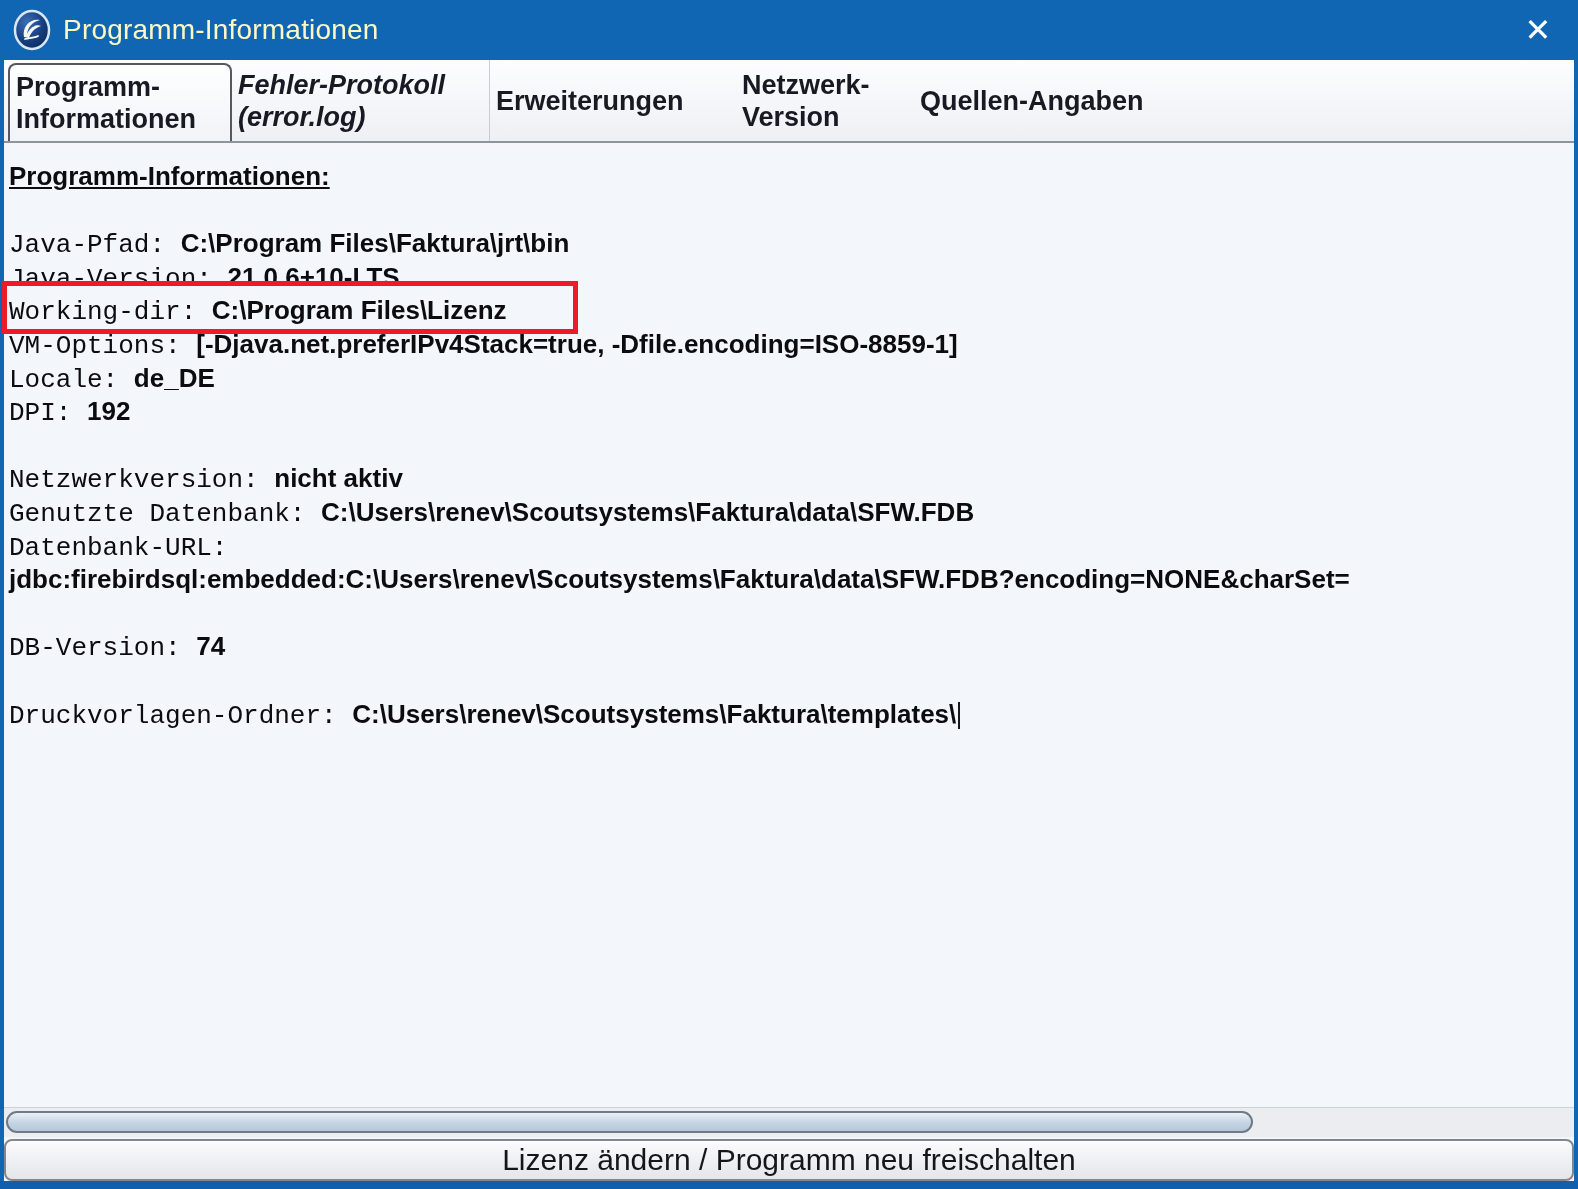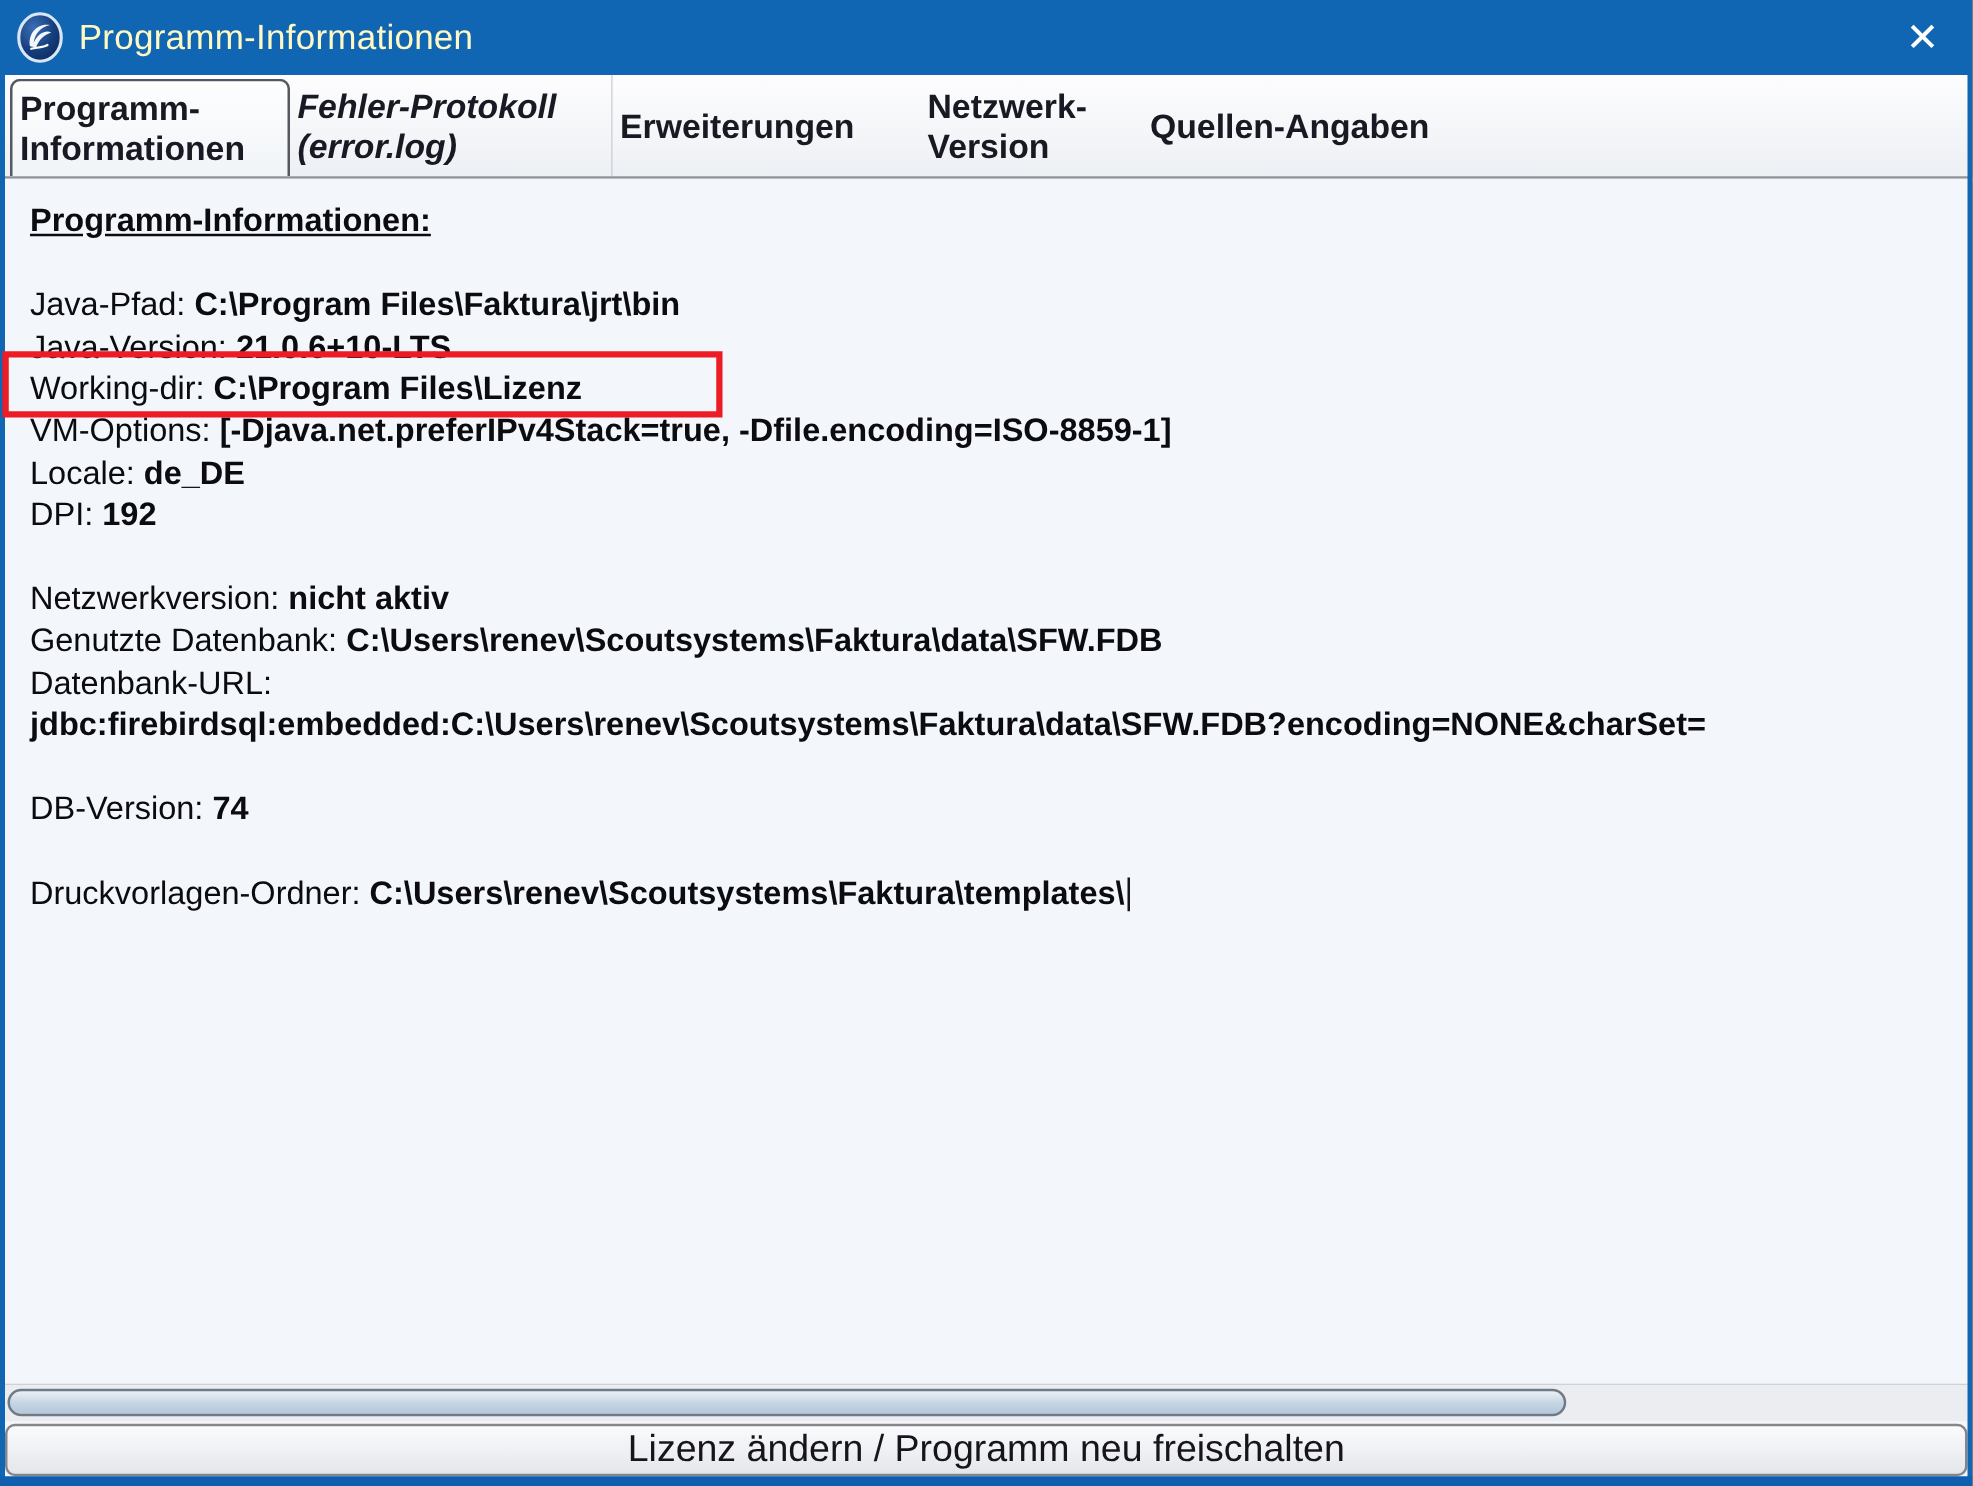--- a/index.html
+++ b/index.html
@@ -25,23 +25,23 @@
   .sep2 { position:absolute; top:143px; left:0; right:0; height:3px; background:#f4f6f9; }
   .tab { font-weight:700; font-size:27px; color:#181922; display:flex; align-items:center; white-space:pre-line; padding:0 6px; line-height:32px; cursor:default; }
   .tab.active { background:linear-gradient(#fdfefe,#f1f4f8); border:2px solid #565860; border-bottom:none; border-radius:8px 8px 0 0; margin-top:3px; }
   .tab-programm { width:224px; }
   .tab-fehler  { width:258px; border-right:1px solid #c9ccd3;font-style:italic; }
   .tab-erw     { width:246px; }
   .tab-netz    { width:178px; }
   .tab-quellen { width:282px; }
 
   
-  .content { position:absolute; top:146px; left:4px; right:4px; height:961px; background:#f3f7fb; overflow:hidden; padding:14px 0 0 20px; font-size:26px; line-height:33.6px; color:#0b0b10; }
+  .content { position:absolute; top:146px; left:4px; right:4px; height:961px; background:#f3f7fb; overflow:hidden; padding:14px 0 0 5px; font-size:26px; line-height:33.6px; color:#0b0b10; }
   .line { height:33.6px; white-space:pre; }
-  .lbl { font-weight:400; }
+  .lbl { font-weight:400;font-family:Liberation Mono, monospace; }
   .val { font-weight:700; }
   .heading { font-weight:700; text-decoration:underline; }
   .caret { display:inline-block; width:2px; height:27px; background:#17171c; vertical-align:text-bottom; margin-left:2px; }
 
   
   .highlight { position:absolute; left:2px; top:281px; width:576px; height:53px; border:5px solid #ed1c24; z-index:9; pointer-events:none; }
 
   
   .hscroll { position:absolute; left:4px; right:4px; top:1107px; height:30px; background:#ecedf0; border-top:1px solid #cfd1d5; padding:3px 2px; }
   .hthumb { width:1247px; height:22px; border-radius:11px; background:linear-gradient(#eaf0f6 0%, #c4d4e3 55%, #b5c8da 100%); border:2px solid #6f7a87; }

